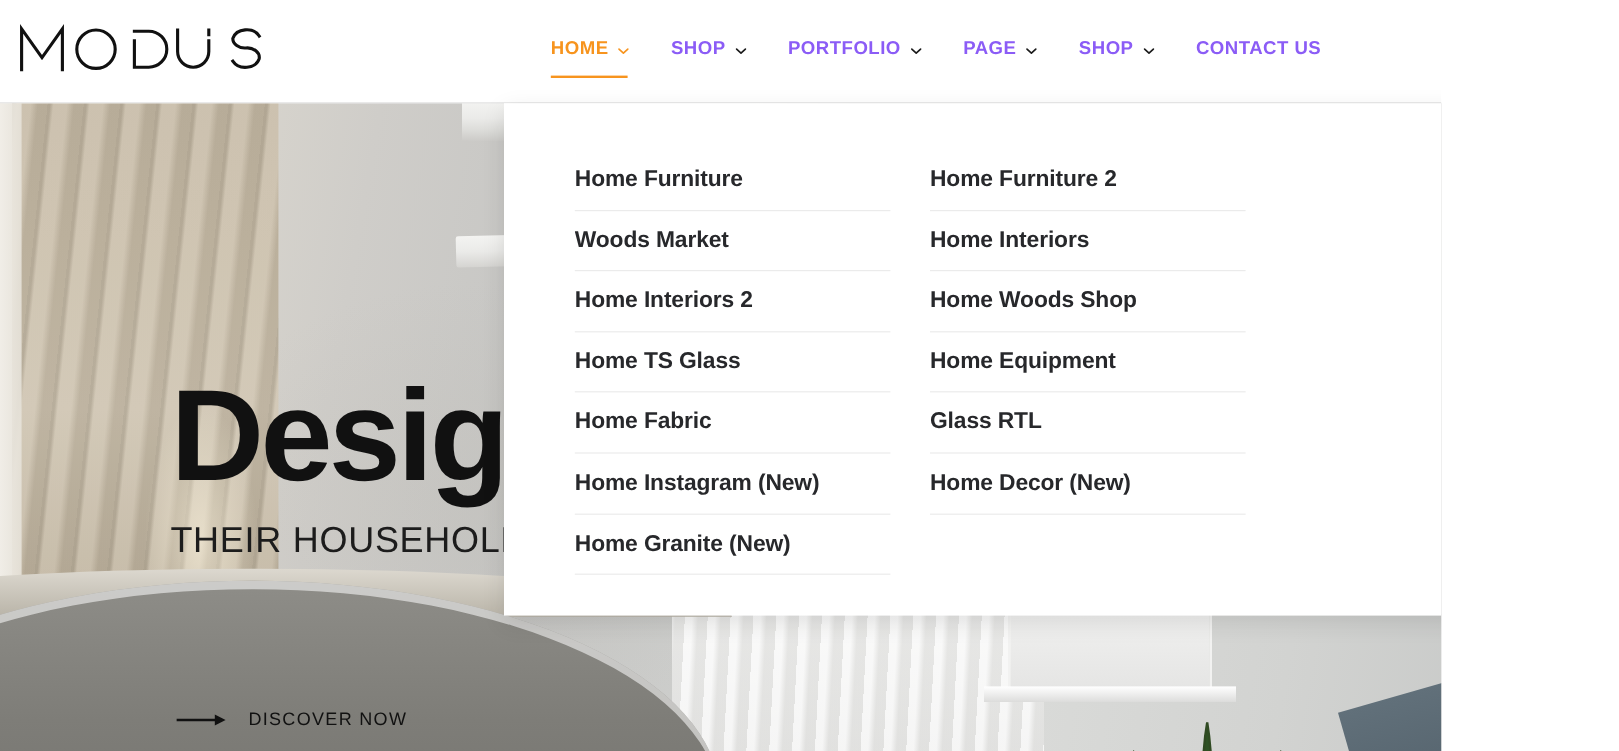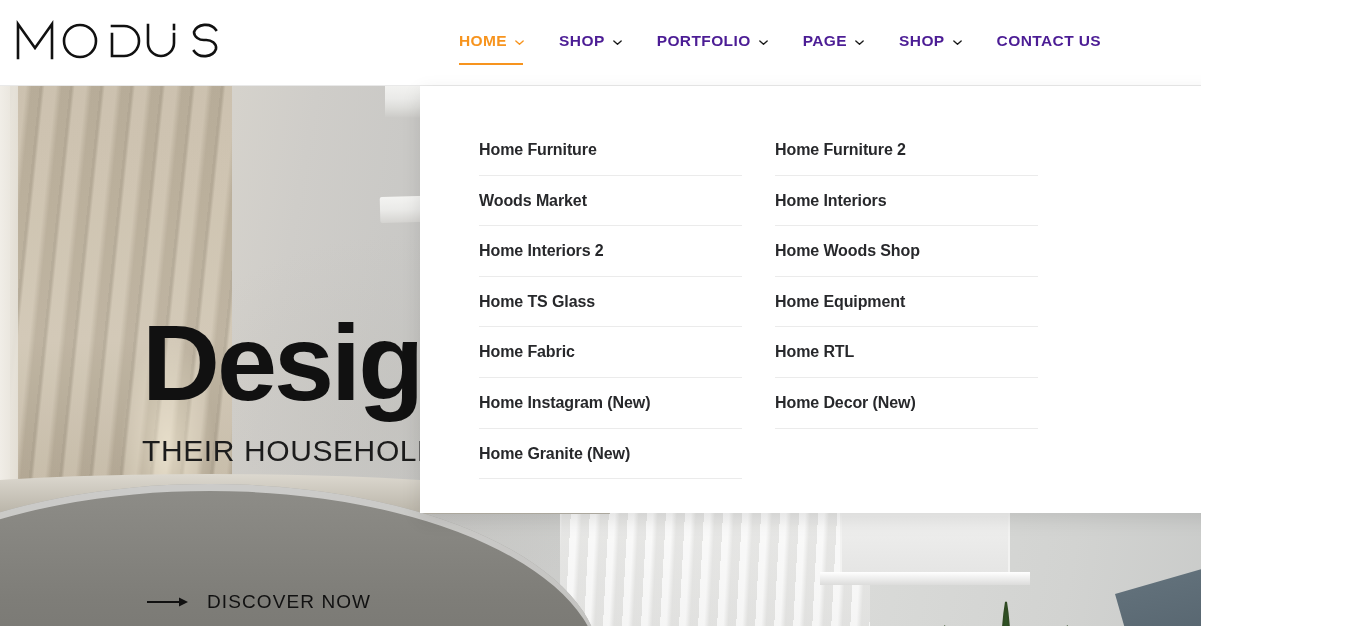--- a/index.html
+++ b/index.html
@@ -58,21 +58,21 @@
     gap: 7px;
     padding: 0 34px 0 0;
     cursor: pointer;
     white-space: nowrap;
   }
 
   .nav-label {
     font-size: 15.5px;
     font-weight: bold;
     letter-spacing: 0.4px;
-    color: #4c1d95;
+    color: #8b5cf6;
     line-height: 22px;
   }
 
   .nav-item.active .nav-label { color: #f7941e; }
 
   .nav-caret {
     display: inline-block;
     width: 11px;
     height: 11px;
     position: relative;
@@ -273,21 +273,21 @@
     top: 505px;
     z-index: 20;
     display: flex;
     align-items: center;
     gap: 14px;
     cursor: pointer;
   }
   .discover-arrow { width: 46px; height: 12px; }
   .discover-arrow svg { display: block; }
   .discover-label {
-    font-size: 19px;
+    font-size: 15px;
     letter-spacing: 1.1px;
     color: #111111;
     white-space: nowrap;
   }
 
   
   .mega {
     position: absolute;
     left: 420px;
     top: 86px;
@@ -305,21 +305,21 @@
     display: flex;
     gap: 33px;
   }
 
   .mega-col { width: 263px; }
 
   .mega-link {
     display: block;
     height: 50.6px;
     line-height: 50.6px;
-    font-size: 16px;
+    font-size: 19px;
     font-weight: bold;
     color: #27282b;
     letter-spacing: -0.1px;
     border-bottom: 1px solid #ebebeb;
     cursor: pointer;
     white-space: nowrap;
     overflow: hidden;
   }
   .mega-link:last-child { }
 </style>
@@ -470,20 +470,20 @@
         <a class="mega-link">Home Fabric</a>
         <a class="mega-link">Home Instagram (New)</a>
         <a class="mega-link">Home Granite (New)</a>
       </div>
 
       <div class="mega-col">
         <a class="mega-link">Home Furniture 2</a>
         <a class="mega-link">Home Interiors</a>
         <a class="mega-link">Home Woods Shop</a>
         <a class="mega-link">Home Equipment</a>
-        <a class="mega-link">Home RTL</a>
+        <a class="mega-link">Glass RTL</a>
         <a class="mega-link">Home Decor (New)</a>
       </div>
 
     </div>
   </div>
 
 </div>
 
 </body></html>

